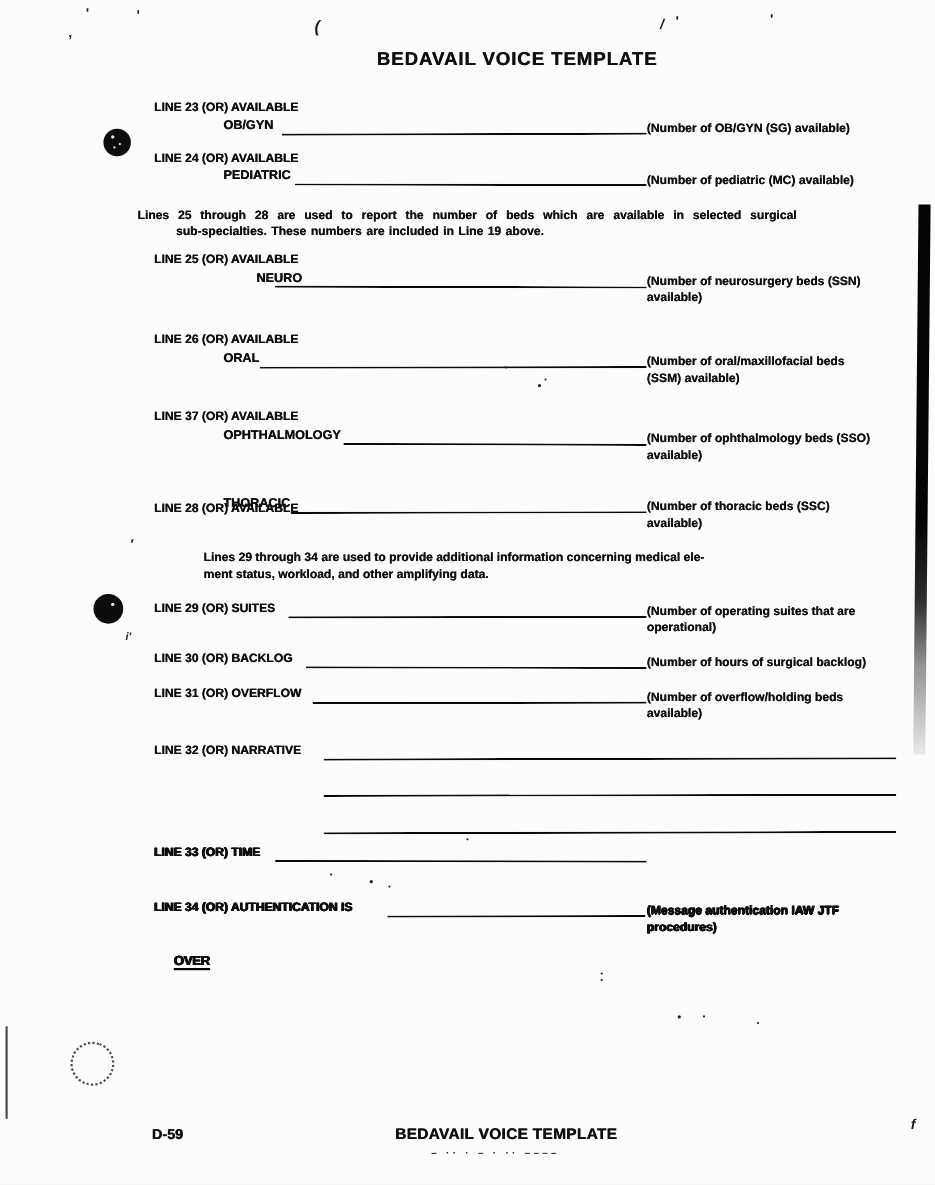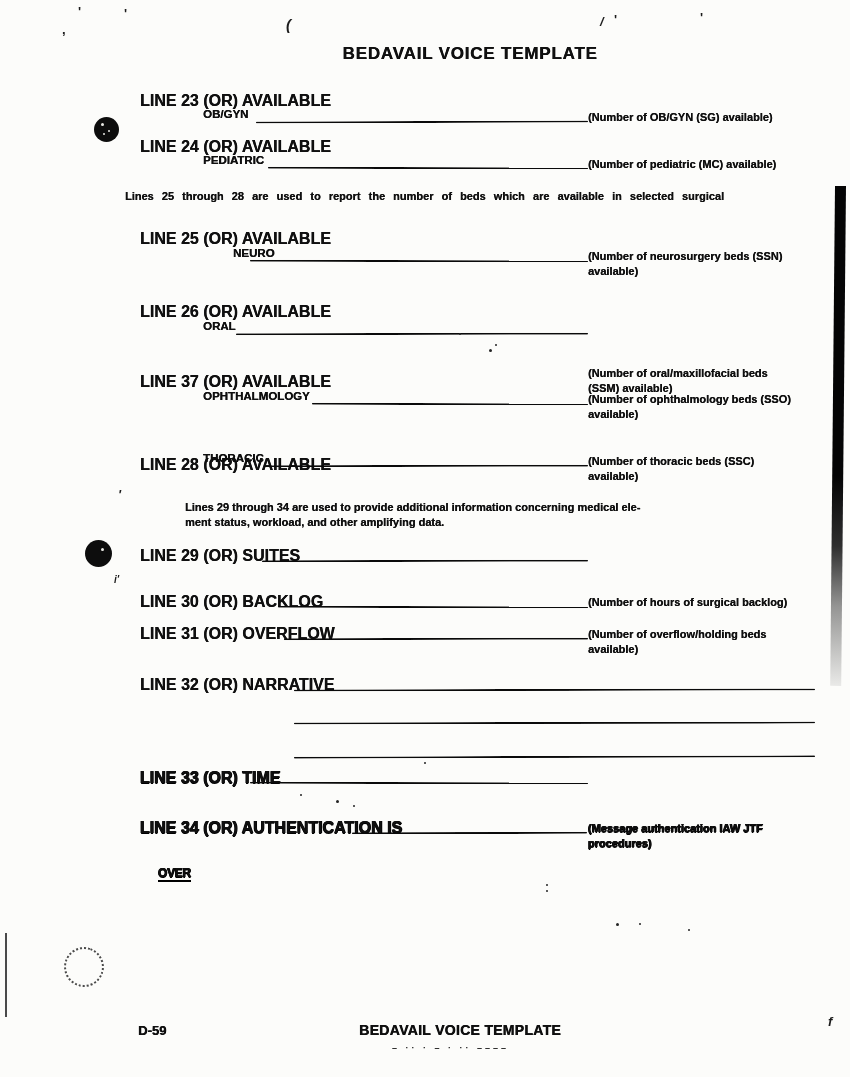--- a/index.html
+++ b/index.html
@@ -6,21 +6,21 @@
   .page{
     position:relative;width:850px;height:1077px;margin:0 auto;
     background:#fcfcfa;overflow:hidden;
     font-family:"Liberation Sans",sans-serif;color:#101010;
   }
   .abs{position:absolute;}
   .title{
     font-size:17px;font-weight:bold;letter-spacing:0.8px;white-space:nowrap;
     text-shadow:0.4px 0 0 #000;
   }
-  .heading{font-size:16px;font-weight:bold;white-space:nowrap;text-shadow:0.3px 0 0 #000;}
+  .heading{font-size:11px;font-weight:bold;white-space:nowrap;text-shadow:0.3px 0 0 #000;}
   .sub{font-size:11.5px;font-weight:bold;white-space:nowrap;text-shadow:0.3px 0 0 #000;}
   .fill{height:0;border-bottom:2.4px solid #0a0a0a;border-radius:2px;}
   .fill.thin{border-bottom-width:2px;}
   .note{font-size:11px;font-weight:bold;line-height:14.5px;width:240px;text-shadow:0.2px 0 0 #111;}
   .para{font-size:11px;font-weight:bold;white-space:nowrap;text-shadow:0.2px 0 0 #111;}
   .smudge{text-shadow:0.6px 0 0 #000,0 0.5px 0 #000,-0.4px 0 0 #000;}
   .over{font-size:12px;font-weight:bold;border-bottom:2.2px solid #000;padding-bottom:0px;letter-spacing:-0.3px;}
   .footer-left{font-size:13px;font-weight:bold;text-shadow:0.5px 0 0 #000;}
   .footer-center{font-size:14px;font-weight:bold;letter-spacing:0.3px;text-shadow:0.5px 0 0 #000;}
   .footer-partial{font-size:9px;font-weight:bold;letter-spacing:3px;color:#1b1b1b;}
@@ -56,33 +56,34 @@
   </div>
 
   <div class="abs heading" style="left:140px;top:138px;">LINE 24 (OR) AVAILABLE</div>
   <div class="abs sub" style="left:203px;top:154px;">PEDIATRIC</div>
   <div class="abs fill" style="left:268px;top:167px;width:320px;transform:rotate(0.1deg);"></div>
   <div class="abs note" style="left:588px;top:157px;">
     <div>(Number of pediatric (MC) available)</div>
   </div>
 
   <div class="abs para" style="left:125px;top:190px;word-spacing:5px;">Lines 25 through 28 are used to report the number of beds which are available in selected surgical</div>
+  <div class="abs para" style="left:160px;top:205px;word-spacing:1px;">sub-specialties.  These numbers are included in Line 19 above.</div>
 
   <div class="abs heading" style="left:140px;top:230px;">LINE 25 (OR) AVAILABLE</div>
   <div class="abs sub" style="left:203px;top:247px;padding-left:30px;">NEURO</div>
   <div class="abs fill" style="left:250px;top:260px;width:338px;transform:rotate(0.12deg);"></div>
   <div class="abs note" style="left:588px;top:249px;">
     <div>(Number of neurosurgery beds (SSN)</div>
     <div>available)</div>
   </div>
 
   <div class="abs heading" style="left:140px;top:303px;">LINE 26 (OR) AVAILABLE</div>
   <div class="abs sub" style="left:203px;top:320px;">ORAL</div>
   <div class="abs fill" style="left:236px;top:333px;width:352px;transform:rotate(-0.1deg);"></div>
-  <div class="abs note" style="left:588px;top:322px;margin-top:44px;">
+  <div class="abs note" style="left:588px;top:322px;">
     <div>(Number of oral/maxillofacial beds</div>
     <div>(SSM) available)</div>
   </div>
 
   <div class="abs heading" style="left:140px;top:373px;">LINE 37 (OR) AVAILABLE</div>
   <div class="abs sub" style="left:203px;top:390px;">OPHTHALMOLOGY</div>
   <div class="abs fill" style="left:312px;top:403px;width:276px;transform:rotate(0.15deg);"></div>
   <div class="abs note" style="left:588px;top:392px;">
     <div>(Number of ophthalmology beds (SSO)</div>
     <div>available)</div>
@@ -98,20 +99,24 @@
 
   <div class="abs para" style="left:185px;top:501px;">Lines 29 through 34 are used to provide additional information concerning medical ele-</div>
   <div class="abs para" style="left:185px;top:516px;">ment status, workload, and other amplifying data.</div>
 
   <div class="abs punch" style="left:85px;top:540px;width:27px;height:27px;">
     <span class="wdot" style="left:16px;top:8px;width:3px;height:3px;"></span>
   </div>
 
   <div class="abs heading" style="left:140px;top:547px;">LINE 29 (OR) SUITES</div>
   <div class="abs fill" style="left:262px;top:560px;width:326px;transform:rotate(-0.1deg);"></div>
+  <div class="abs note" style="left:588px;top:549px;">
+    <div>(Number of operating suites that are</div>
+    <div>operational)</div>
+  </div>
 
   <div class="abs heading" style="left:140px;top:593px;">LINE 30 (OR) BACKLOG</div>
   <div class="abs fill" style="left:278px;top:606px;width:310px;transform:rotate(0.1deg);"></div>
   <div class="abs note" style="left:588px;top:595px;">
     <div>(Number of hours of surgical backlog)</div>
   </div>
 
   <div class="abs heading" style="left:140px;top:625px;">LINE 31 (OR) OVERFLOW</div>
   <div class="abs fill" style="left:284px;top:638px;width:304px;transform:rotate(-0.1deg);"></div>
   <div class="abs note" style="left:588px;top:627px;">

